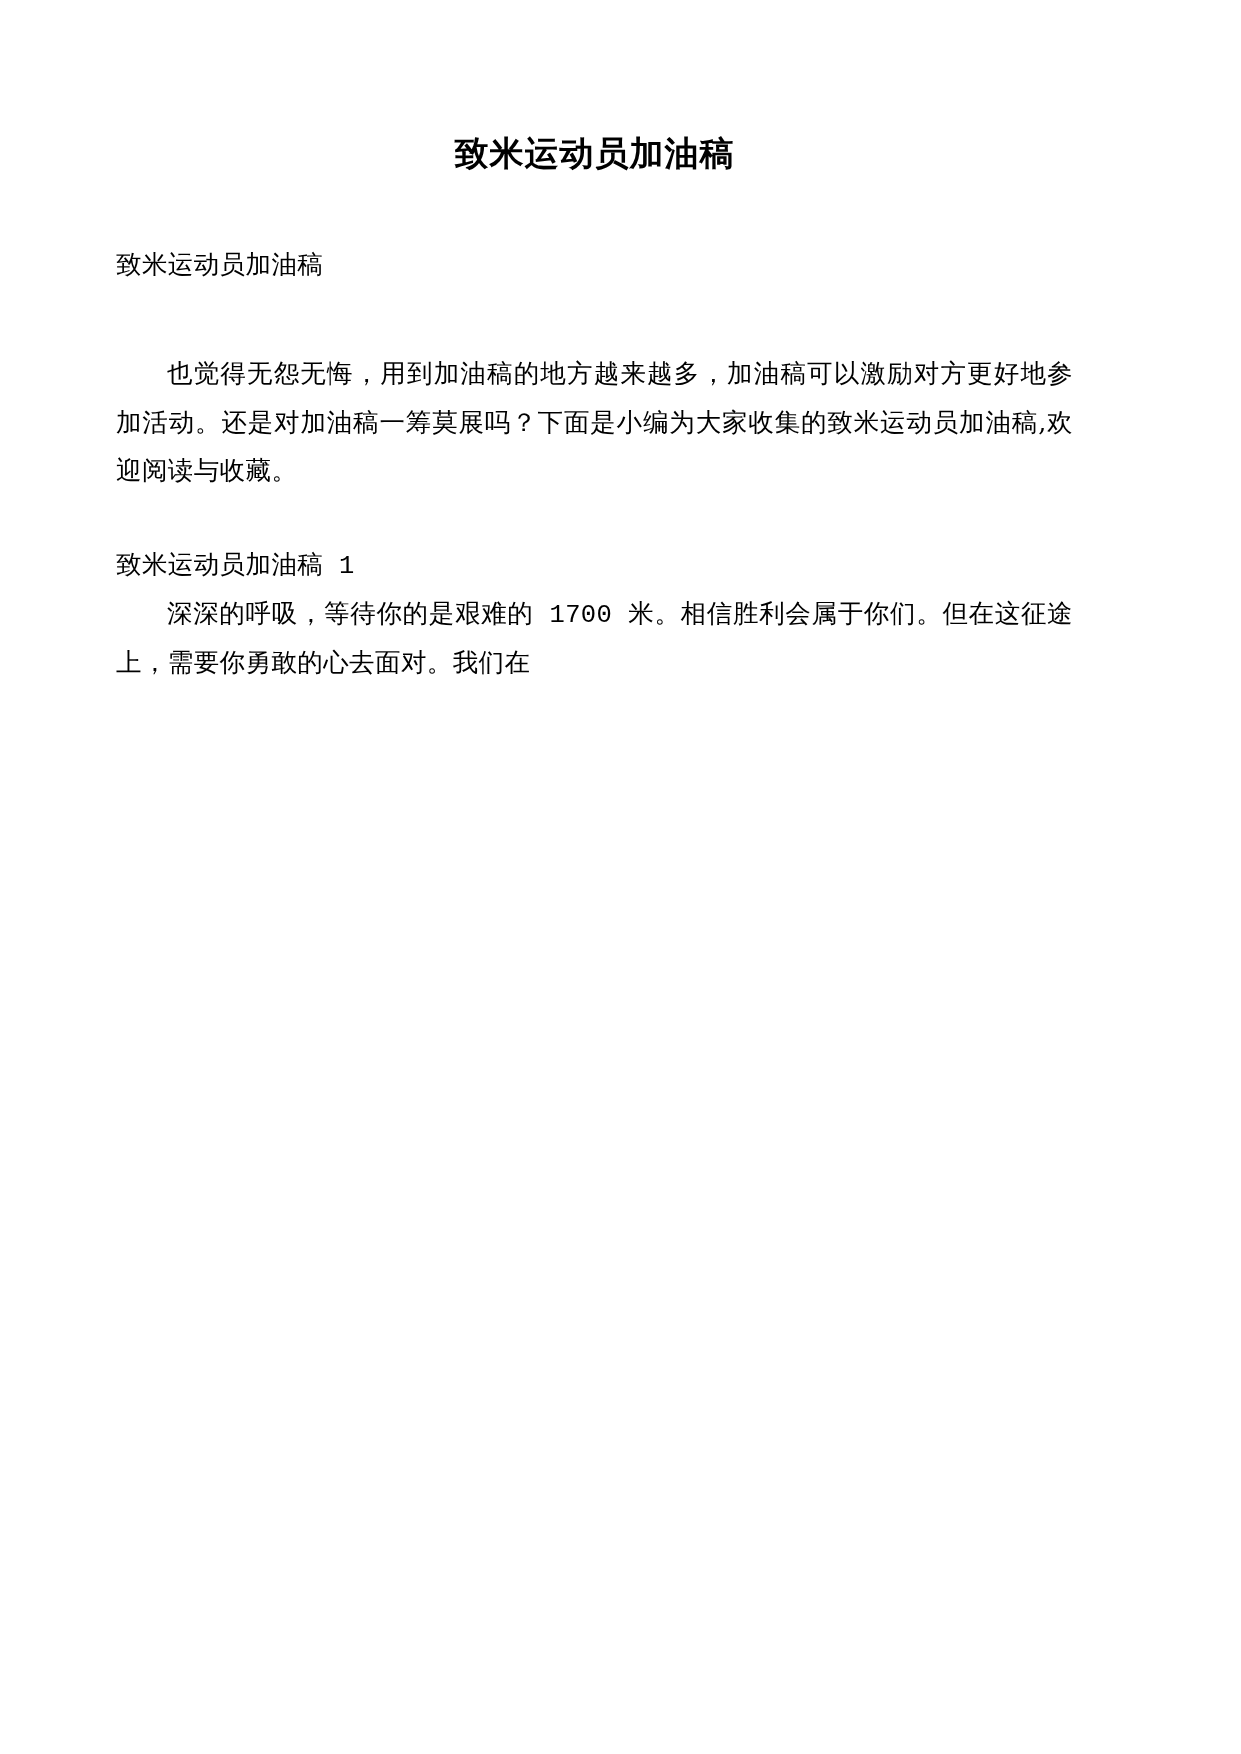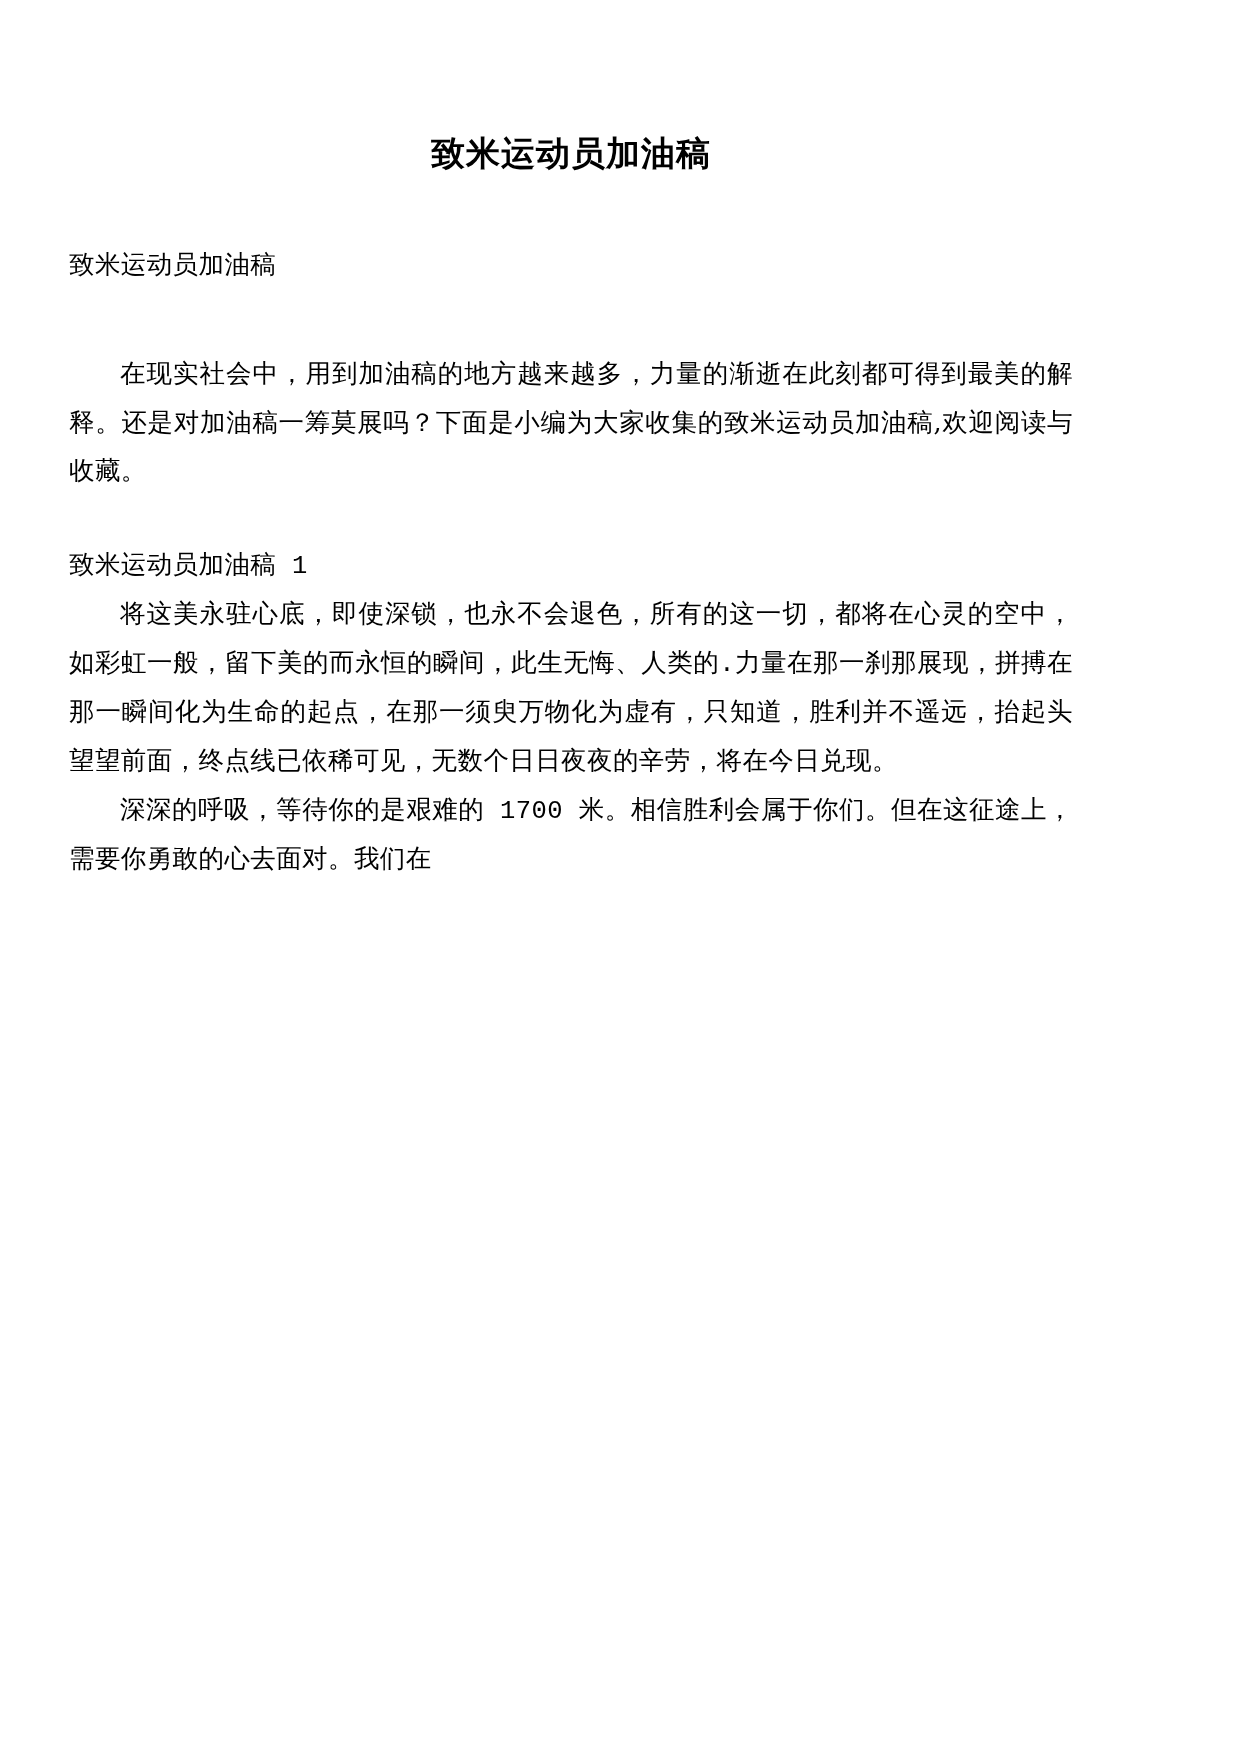--- a/index.html
+++ b/index.html
@@ -12,21 +12,21 @@
     height: 1754px;
     font-family: "DejaVu Serif", serif;
     color: #000000;
     overflow: hidden;
   }
   .page {
     position: relative;
     width: 1241px;
     height: 1754px;
     box-sizing: border-box;
-    padding: 130px 168px 0 69px;
+    padding: 130px 168px 0 116px;
     background: #ffffff;
   }
   .doc-title {
     font-family: "DejaVu Sans", sans-serif;
     font-weight: bold;
     font-size: 34px;
     text-align: center;
     letter-spacing: 1px;
     margin: 0 0 62px 0;
     line-height: 1.4;
@@ -56,24 +56,23 @@
 </head>
 <body>
 
 <div class="page">
   <h1 class="doc-title">致米运动员加油稿</h1>
 
   <p class="para">致米运动员加油稿</p>
 
   <div class="gap-lg"></div>
 
-  <p class="para indent">在现实社会中，用到加油稿的地方越来越多，力量的渐逝在此刻都可得到最美的解释。还是对加油稿一筹莫展吗？下面是小编为大家收集的致米运动员加油稿,欢迎阅读与收藏。</p>
+  <p class="para indent">也觉得无怨无悔，用到加油稿的地方越来越多，加油稿可以激励对方更好地参加活动。还是对加油稿一筹莫展吗？下面是小编为大家收集的致米运动员加油稿,欢迎阅读与收藏。</p>
 
   <div class="gap-md"></div>
 
   <p class="para tight">致米运动员加油稿 1</p>
 
 
-  <p class="para indent tight">将这美永驻心底，即使深锁，也永不会退色，所有的这一切，都将在心灵的空中，如彩虹一般，留下美的而永恒的瞬间，此生无悔、人类的.力量在那一刹那展现，拼搏在那一瞬间化为生命的起点，在那一须臾万物化为虚有，只知道，胜利并不遥远，抬起头望望前面，终点线已依稀可见，无数个日日夜夜的辛劳，将在今日兑现。</p>
 
 
   <p class="para indent tight">深深的呼吸，等待你的是艰难的 1700 米。相信胜利会属于你们。但在这征途上，需要你勇敢的心去面对。我们在</p>
 </div>
 
 </body></html>

